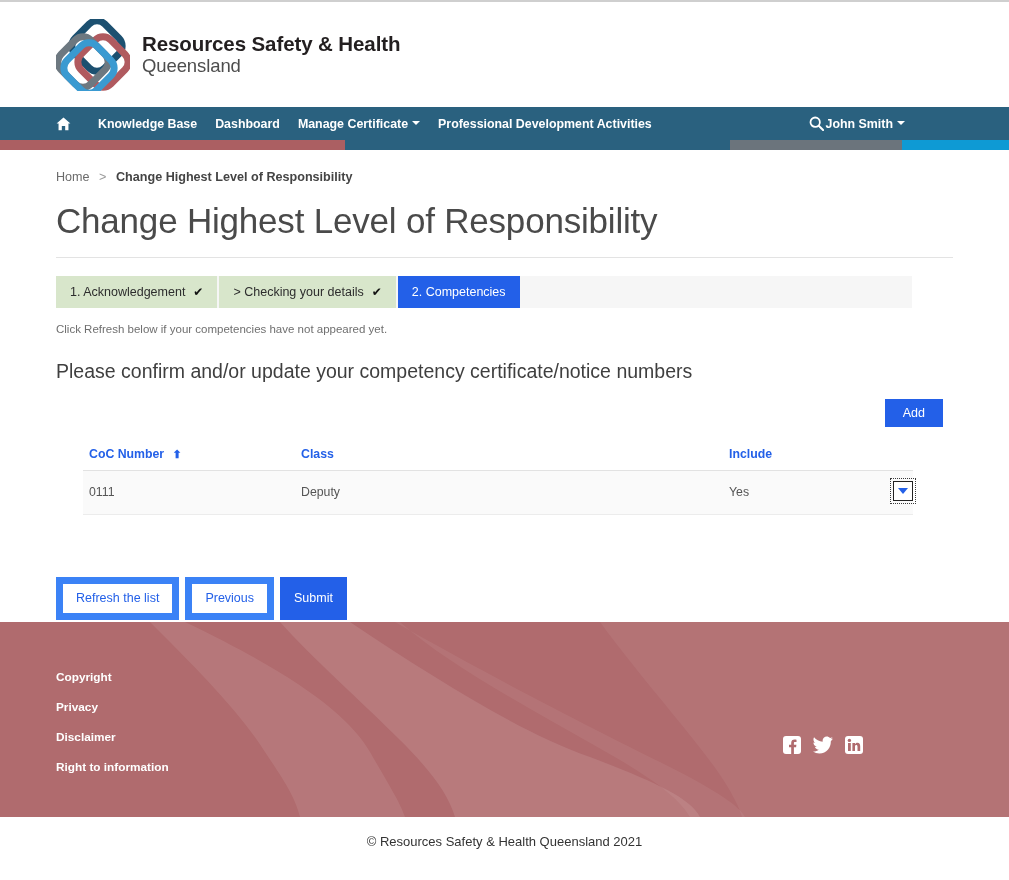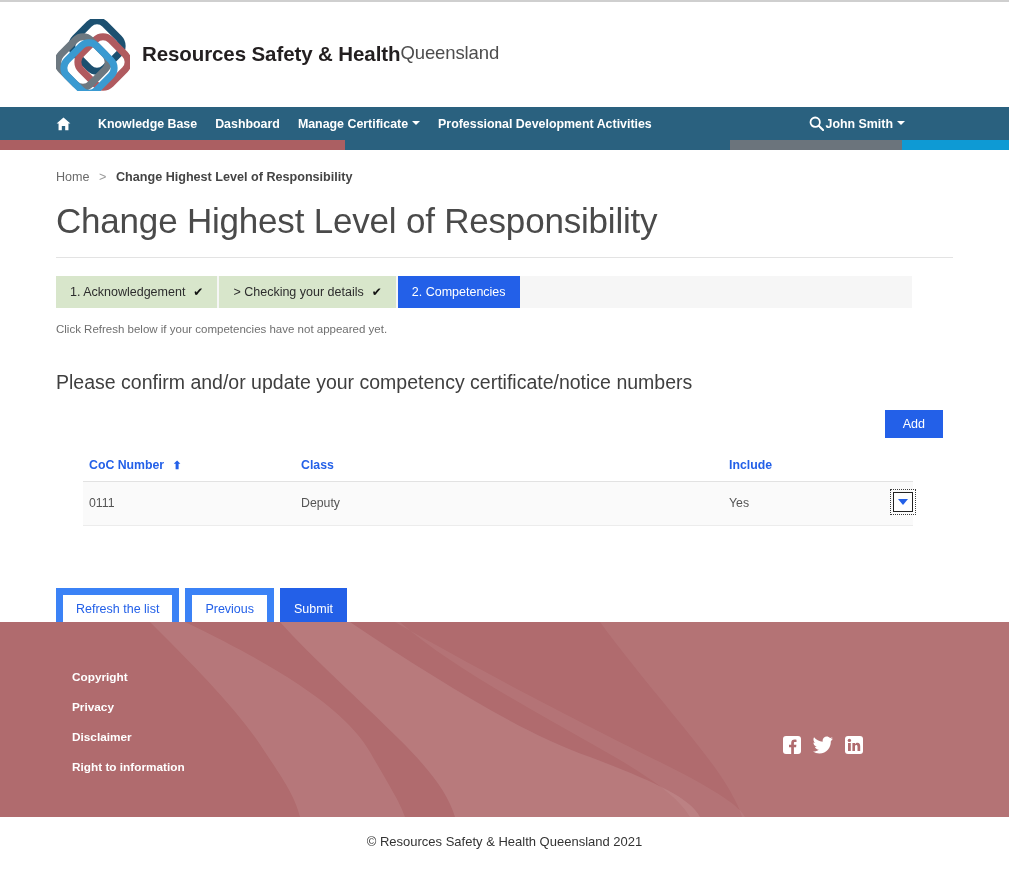--- a/index.html
+++ b/index.html
@@ -31,20 +31,21 @@
   }
   .logo-mark {
     width: 74px; height: 72px;
     position: relative;
     flex: 0 0 auto;
     margin-right: 12px;
   }
   .logo-mark svg { display:block; }
   .brand-text {
     display: flex;
+    flex-direction: column;
     justify-content: flex-start;
     line-height: 1.12;
   }
   .brand-line1 {
     font-size: 20.5px;
     font-weight: bold;
     color: #231f20;
     letter-spacing: -0.1px;
   }
   .brand-line2 {
@@ -151,21 +152,21 @@
 
   .hint {
     font-size: 11.5px;
     color: #6f6f6f;
     margin-top: 15px;
   }
   .section-heading {
     font-size: 19.5px;
     font-weight: 300;
     color: #3f3f3f;
-    margin-top: 36px;
+    margin-top: 25px;
   }
 
   
   .table-block { position: relative; margin-top: 10px; }
   .add-row {
     display: flex; justify-content: flex-end;
     padding-right: 10px;
   }
   .btn-add {
     background: #2360e8;
@@ -262,21 +263,21 @@
     overflow: hidden;
   }
   .footer .swoosh { position: absolute; inset: 0; }
   .footer-inner {
     position: relative;
     z-index: 2;
     padding: 48px 56px 0 56px;
     display: flex;
     justify-content: space-between;
   }
-  .footer-links { display: flex; flex-direction: column; gap: 16px; margin-left: 16px; }
+  .footer-links { display: flex; flex-direction: column; gap: 16px; }
   .footer-link {
     color: #ffffff;
     font-size: 11.8px;
     font-weight: bold;
     cursor: pointer;
     text-decoration: none;
   }
   .social {
     display: flex;
     align-items: flex-end;

